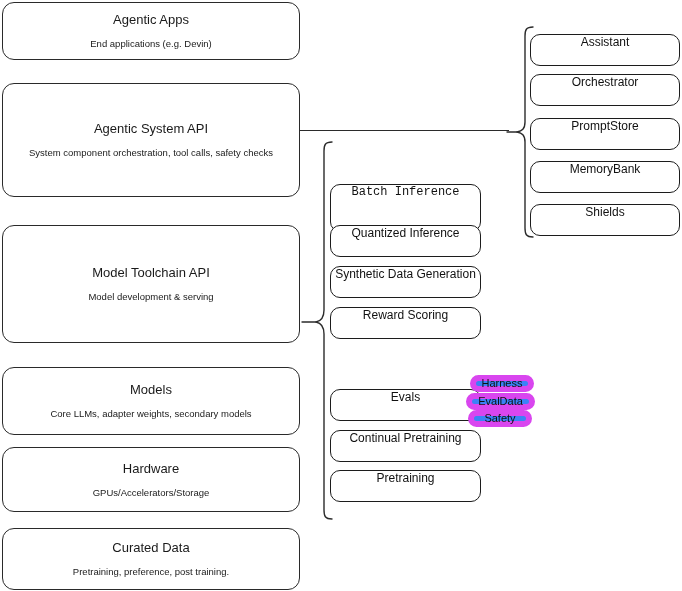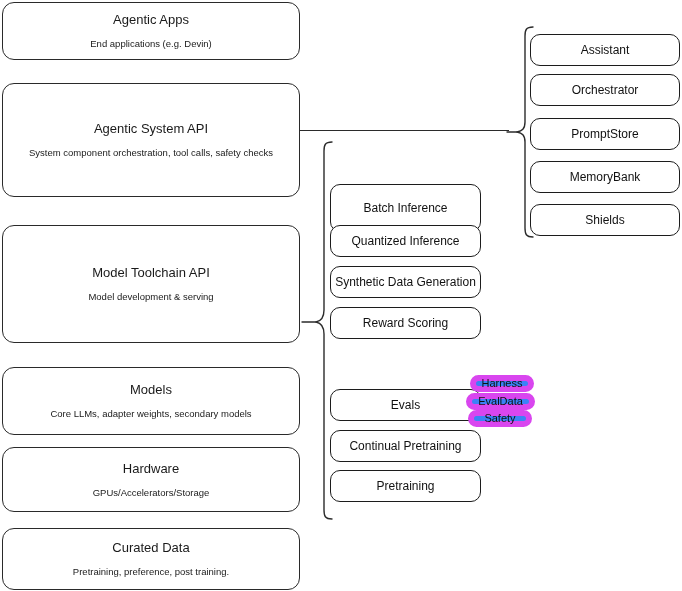--- a/index.html
+++ b/index.html
@@ -41,21 +41,20 @@
     color: #1a1a1a;
     margin-top: 9px;
   }
   .pill-box {
     position: absolute;
     box-sizing: border-box;
     border: 1px solid #1c1c1c;
     border-radius: 10px;
     background: #ffffff;
     display: flex;
-    align-items: center;
     justify-content: center;
     text-align: center;
     font-size: 12px;
     line-height: 15px;
     color: #111111;
   }
   .tag-pill {
     position: absolute;
     box-sizing: border-box;
     border: 6px solid #d946ef;
@@ -137,21 +136,21 @@
     <path d="M 28 5
              C 21 5, 20 8, 20 14
              L 20 100
              C 20 107, 17 109, 12 110
              C 17 111, 20 113, 20 120
              L 20 206
              C 20 212, 21 215, 28 215"></path>
     <path d="M 12 110 L 2 110"></path>
   </svg>
 
-  <div class="pill-box" style="left:330px; top:184px; width:151px; height:48px;">
+  <div class="pill-box" style="left:330px; top:184px; width:151px; height:48px;font-family:Liberation Mono, monospace;">
     <span>Batch Inference</span>
   </div>
   <div class="pill-box" style="left:330px; top:225px; width:151px; height:32px;">
     <span>Quantized Inference</span>
   </div>
   <div class="pill-box" style="left:330px; top:266px; width:151px; height:32px;">
     <span>Synthetic Data Generation</span>
   </div>
   <div class="pill-box" style="left:330px; top:307px; width:151px; height:32px;">
     <span>Reward Scoring</span>

